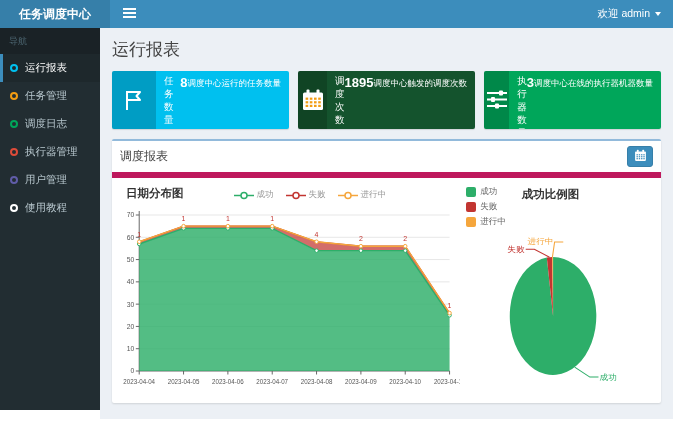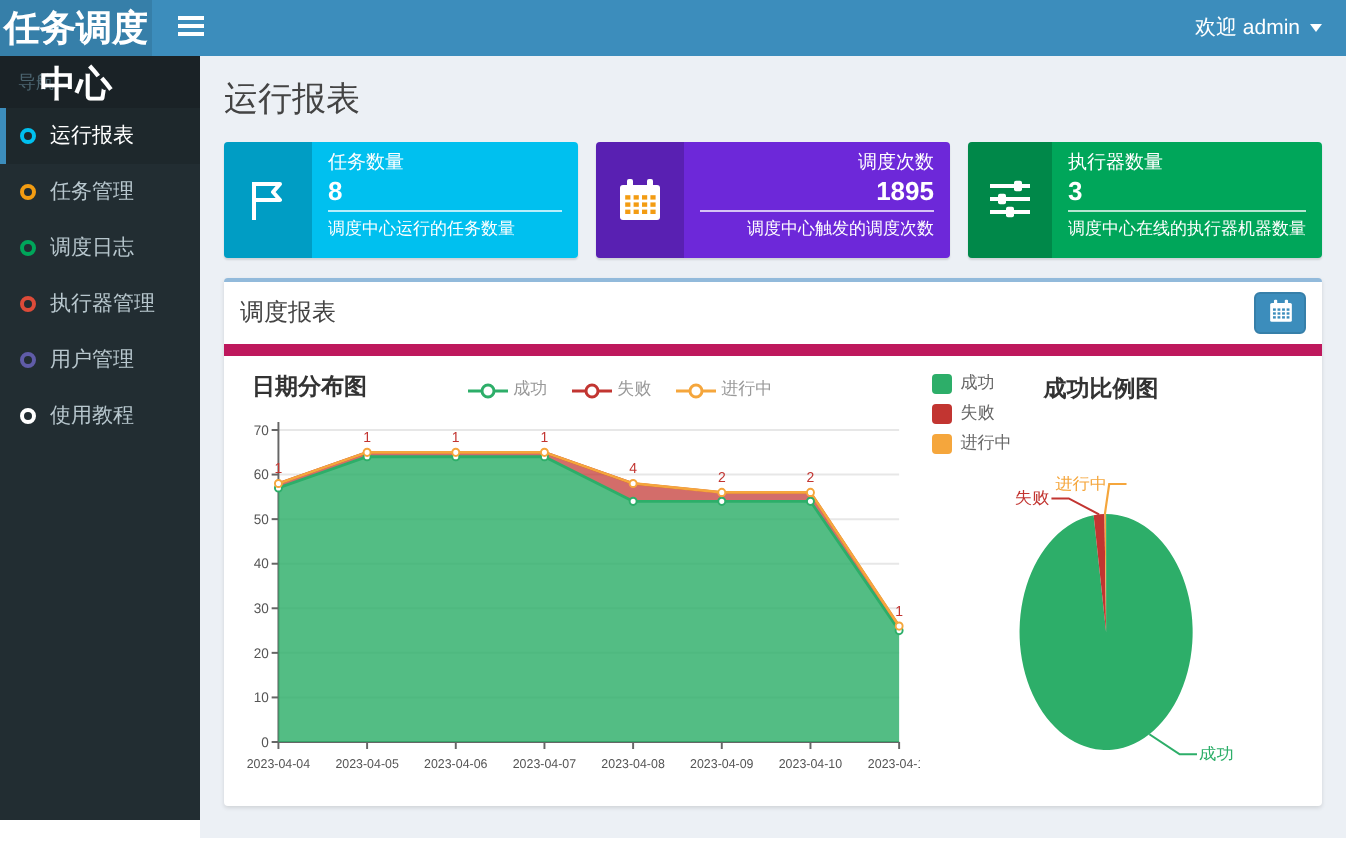--- a/index.html
+++ b/index.html
@@ -2,21 +2,21 @@
 <html><head>
 <meta charset="utf-8">
 <style>
   * { margin:0; padding:0; box-sizing:border-box; }
   html,body { width:673px; height:424px; overflow:hidden; }
   body { font-family:"Liberation Sans","DejaVu Sans",sans-serif; background:#fff; }
   .app { position:relative; width:673px; height:424px; background:#fff; }
 
   
   .header { position:absolute; top:0; left:0; right:0; height:28px; display:flex; z-index:5; }
-  .logo { width:76px; background:#367fa9; color:#fff; font-size:18px; font-weight:bold; text-align:center; line-height:28px; cursor:pointer; }
+  .logo { width:110px; background:#367fa9; color:#fff; font-size:12px; font-weight:bold; text-align:center; line-height:28px; cursor:pointer; }
   .navbar { flex:1; background:#3c8dbc; display:flex; align-items:flex-start; }
   .hamburger { width:38px; height:28px; padding-top:8px; cursor:pointer; }
   .hamburger .bar { display:block; width:13px; height:2px; background:#fff; margin:0 auto 2px; }
   .user-menu { margin-left:auto; color:#fff; font-size:10.5px; padding:0 12px; height:28px; display:flex; align-items:center; gap:5px; cursor:pointer; }
   .caret { width:0; height:0; border-left:3.5px solid transparent; border-right:3.5px solid transparent; border-top:4px solid #fff; }
 
   
   .sidebar { position:absolute; top:28px; left:0; width:100px; bottom:14px; background:#222d32; }
   .nav-label { color:#4b646f; font-size:9px; padding:7px 9px 6px; background:#1a2226; }
   .menu-item { display:flex; align-items:center; gap:7px; padding:7px 7px; font-size:10.5px; color:#b8c7ce; border-left:3px solid transparent; cursor:pointer; }
@@ -25,21 +25,21 @@
 
   
   .content { position:absolute; left:100px; top:28px; right:0; bottom:0; background:#ecf0f5; padding:6px 12px; }
   .bottom-strip { position:absolute; left:0; right:0; bottom:0; height:5px; background:#fff; }
   .page-title { font-size:17px; color:#444; font-weight:normal; margin:4px 0 10px; }
 
   
   .cards { display:flex; gap:9px; }
   .card { flex:1; height:58px; border-radius:2px; color:#fff; display:flex; overflow:hidden; box-shadow:0 1px 1px rgba(0,0,0,0.12); }
   .card-icon { width:44px; background:rgba(0,0,0,0.18); display:flex; align-items:center; justify-content:center; }
-  .card-main { flex:1; display:flex; flex-direction:column; padding:4px 8px 0; }
+  .card-main { flex:1; display:flex; flex-direction:row; padding:4px 8px 0; }
   .card-title { font-size:9.5px; }
   .card-value { font-size:13px; font-weight:bold; line-height:1.3; }
   .card-divider { border-top:1px solid rgba(255,255,255,0.72); margin-top:auto; }
   .card-desc { font-size:8.5px; padding:3px 0 10px; white-space:nowrap; }
 
   
   .panel { margin-top:10px; background:#fff; border-top:2px solid #92badb; border-radius:2px; box-shadow:0 1px 2px rgba(0,0,0,0.12); }
   .panel-header { display:flex; align-items:center; padding:5px 8px; border-bottom:6px solid #be185d; }
   .panel-title { font-size:12px; color:#444; }
   .date-btn { margin-left:auto; width:26px; height:21px; background:#3c8dbc; border:1px solid #367fa9; border-radius:3px; display:flex; align-items:center; justify-content:center; cursor:pointer; }
@@ -123,21 +123,21 @@
               <path d="M5 4 h13 l-3.5 4 3.5 4 H5 z" stroke="#ffffff" stroke-width="2" fill="none" stroke-linejoin="round"></path>
             </svg>
           </div>
   <div class="card-main">
     <div class="card-title">任务数量</div>
     <div class="card-value">8</div>
     <div class="card-divider"></div>
     <div class="card-desc">调度中心运行的任务数量</div>
   </div>
         </div>
-        <div class="card" style="background: #6d28d9; text-align: right;">
+        <div class="card" style="background: #14532d; text-align: right;">
           <div class="card-icon">
             <svg width="24" height="24" viewBox="0 0 24 24">
               <rect x="2" y="4.5" width="20" height="17.5" rx="1.5" fill="#ffffff"></rect>
               <rect x="5.5" y="1.5" width="3" height="5" rx="1" fill="#ffffff"></rect>
               <rect x="15.5" y="1.5" width="3" height="5" rx="1" fill="#ffffff"></rect>
               <rect x="4.6" y="9.6" width="2.6" height="2.2" fill="#f39c12"></rect>
               <rect x="8.8" y="9.6" width="2.6" height="2.2" fill="#f39c12"></rect>
               <rect x="13" y="9.6" width="2.6" height="2.2" fill="#f39c12"></rect>
               <rect x="17.200000000000003" y="9.6" width="2.6" height="2.2" fill="#f39c12"></rect>
               <rect x="4.6" y="13.2" width="2.6" height="2.2" fill="#f39c12"></rect>

